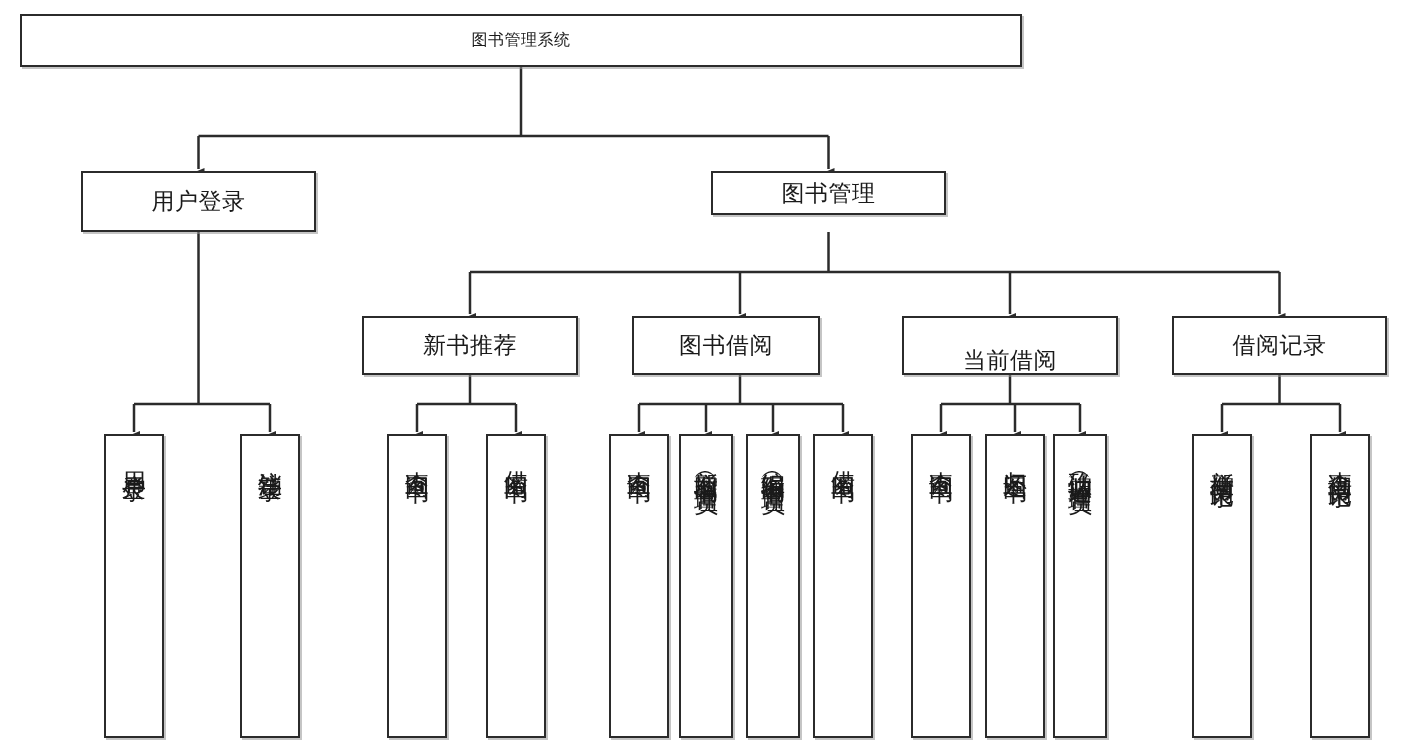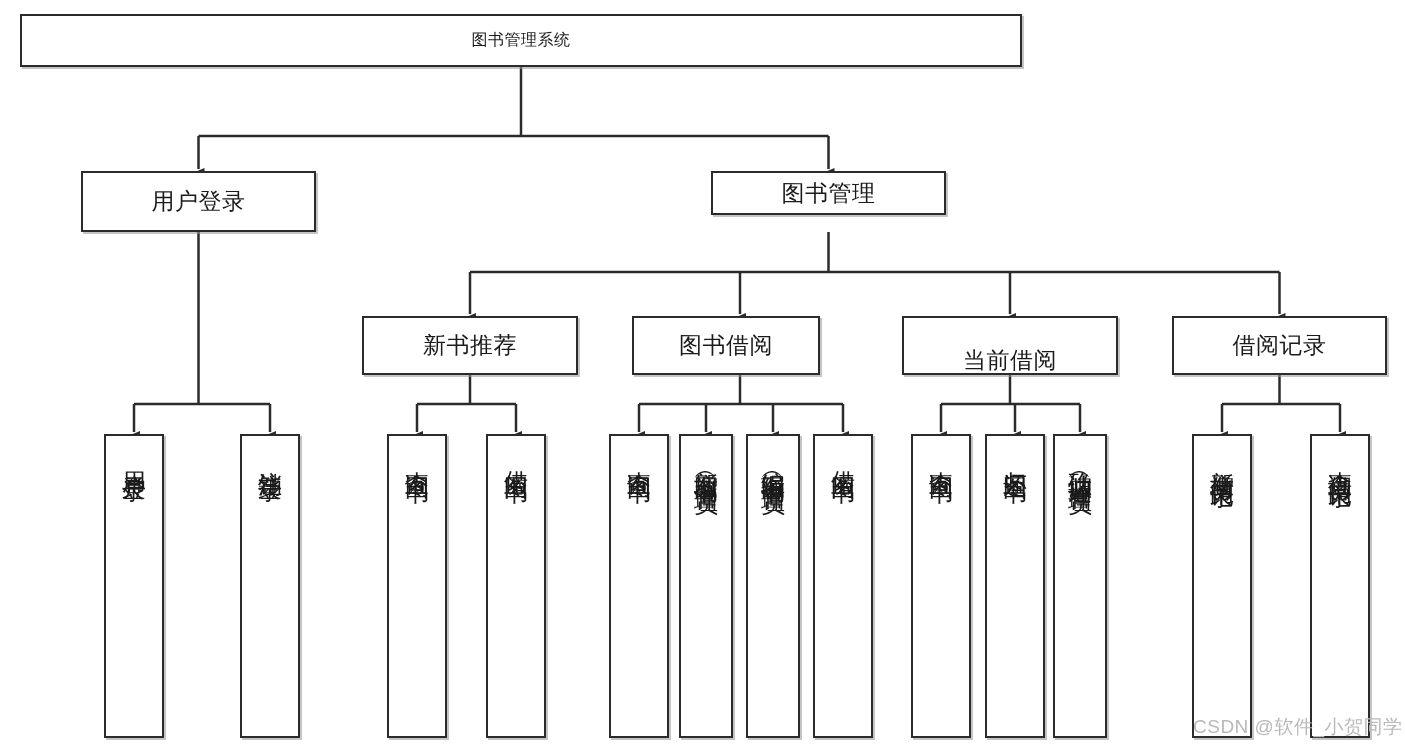--- a/index.html
+++ b/index.html
@@ -168,14 +168,13 @@
       <div class="node vertical" style="left: 1053px; top: 434px; width: 54px; height: 304px;">
         <span class="label">确认归还（管理员）</span>
       </div>
       <div class="node vertical" style="left: 1192px; top: 434px; width: 60px; height: 304px;">
         <span class="label">新增借阅记录</span>
       </div>
       <div class="node vertical" style="left: 1310px; top: 434px; width: 60px; height: 304px;">
         <span class="label">查询借阅记录</span>
       </div>
     </div>
-  <div class="watermark" style="left: 1193px; top: 714px; color: rgb(185, 185, 185);">CSDN @软件_小贺同学</div>
 </div>
 
 </body></html>

